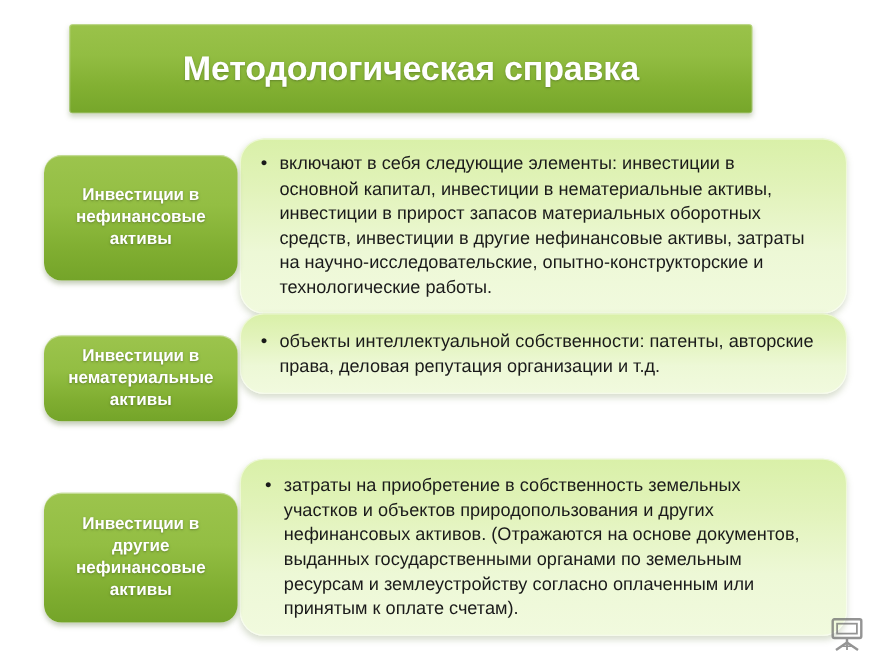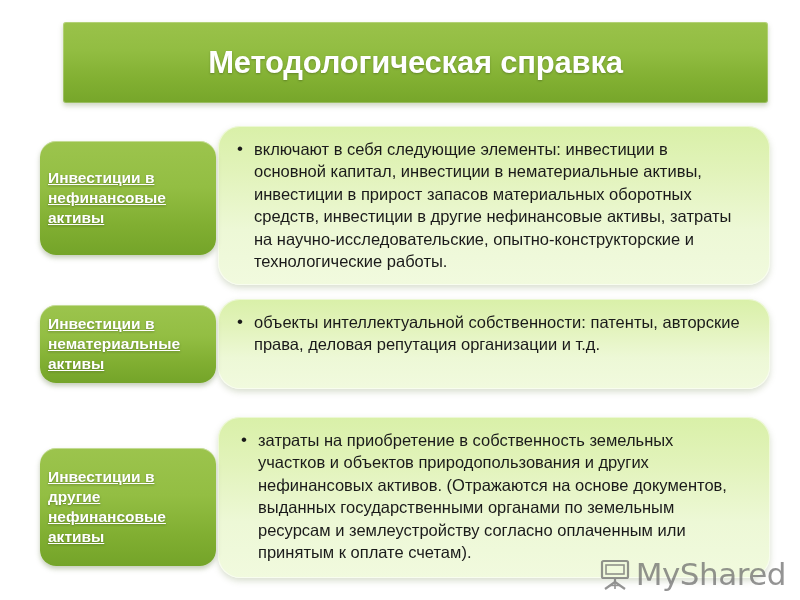--- a/index.html
+++ b/index.html
@@ -13,21 +13,21 @@
     position: relative;
     overflow: hidden;
     font-family: "Liberation Sans", "DejaVu Sans", sans-serif;
   }
 
   
   #title-banner {
     position: absolute;
     left: 63px;
     top: 22px;
-    width: 705px;
+    width: 621px;
     height: 81px;
     border-radius: 3px;
     background: linear-gradient(to bottom, #9ac24a 0%, #92bd42 35%, #82b032 70%, #76a62a 100%);
     box-shadow: 0 3px 5px rgba(120,140,90,0.35), inset 0 0 0 1px rgba(255,255,255,0.25);
     display: flex;
     align-items: center;
     justify-content: center;
   }
   #title-banner .title-text {
     color: #ffffff;
@@ -58,37 +58,37 @@
     justify-content: center;
     box-sizing: border-box;
     padding: 6px 8px;
     z-index: 2;
   }
   .label-box .label-text {
     color: #ffffff;
     font-size: 15.5px;
     font-weight: bold;
     line-height: 1.28;
-    text-align: left;
+    text-align: center;
     text-shadow: 0 1px 2px rgba(60,80,30,0.5);
-    text-decoration: underline;
   }
 
   
   .content-box {
     position: absolute;
     left: 218px;
     width: 552px;
     border-radius: 22px;
     background: linear-gradient(to bottom, #d9f0a8 0%, #e2f3bb 30%, #edf8d6 65%, #f1fade 100%);
     box-shadow: 0 3px 6px rgba(130,150,100,0.30), inset 0 0 0 1px rgba(255,255,255,0.5);
     box-sizing: border-box;
     padding: 12px 26px 12px 16px;
     z-index: 1;
     display: flex;
+    align-items: center;
   }
   .content-box ul {
     margin: 0;
     padding: 0 0 0 20px;
     list-style: none;
     width: 100%;
   }
   .content-box li {
     position: relative;
     color: #1a1a1a;
@@ -144,21 +144,21 @@
     <ul>
       <li>включают в себя следующие элементы: инвестиции в основной капитал, инвестиции в нематериальные активы, инвестиции в прирост запасов материальных оборотных средств, инвестиции в другие нефинансовые активы, затраты на научно-исследовательские, опытно-конструкторские и технологические работы.</li>
     </ul>
   </div>
 </div>
 
 <div class="row">
   <div class="label-box" style="top:305px; height:78px;">
     <span class="label-text">Инвестиции в нематериальные активы</span>
   </div>
-  <div class="content-box" style="top:299px; height:90px;">
+  <div class="content-box" style="top:285px; height:73px;">
     <ul>
       <li>объекты интеллектуальной собственности: патенты, авторские права, деловая репутация организации и т.д.</li>
     </ul>
   </div>
 </div>
 
 <div class="row">
   <div class="label-box" style="top:448px; height:118px;">
     <span class="label-text">Инвестиции в другие нефинансовые активы</span>
   </div>
@@ -174,14 +174,13 @@
     <svg class="wm-icon" viewBox="0 0 32 31" xmlns="http://www.w3.org/2000/svg">
       <rect x="3" y="2" width="26" height="17" rx="1.5" fill="none" stroke="#6b6b6b" stroke-width="2.2"></rect>
       <rect x="7" y="6" width="18" height="9" fill="none" stroke="#6b6b6b" stroke-width="1.6"></rect>
       <line x1="16" y1="19" x2="16" y2="23" stroke="#6b6b6b" stroke-width="2.2"></line>
       <line x1="16" y1="23" x2="6" y2="30" stroke="#6b6b6b" stroke-width="2.2"></line>
       <line x1="16" y1="23" x2="26" y2="30" stroke="#6b6b6b" stroke-width="2.2"></line>
       <line x1="16" y1="23" x2="16" y2="30" stroke="#6b6b6b" stroke-width="1.6"></line>
       <line x1="11" y1="26.5" x2="21" y2="26.5" stroke="#6b6b6b" stroke-width="1.4"></line>
     </svg>
   </span>
-  <span class="wm-text">MyShared</span>
 </div>
 
 </body></html>

